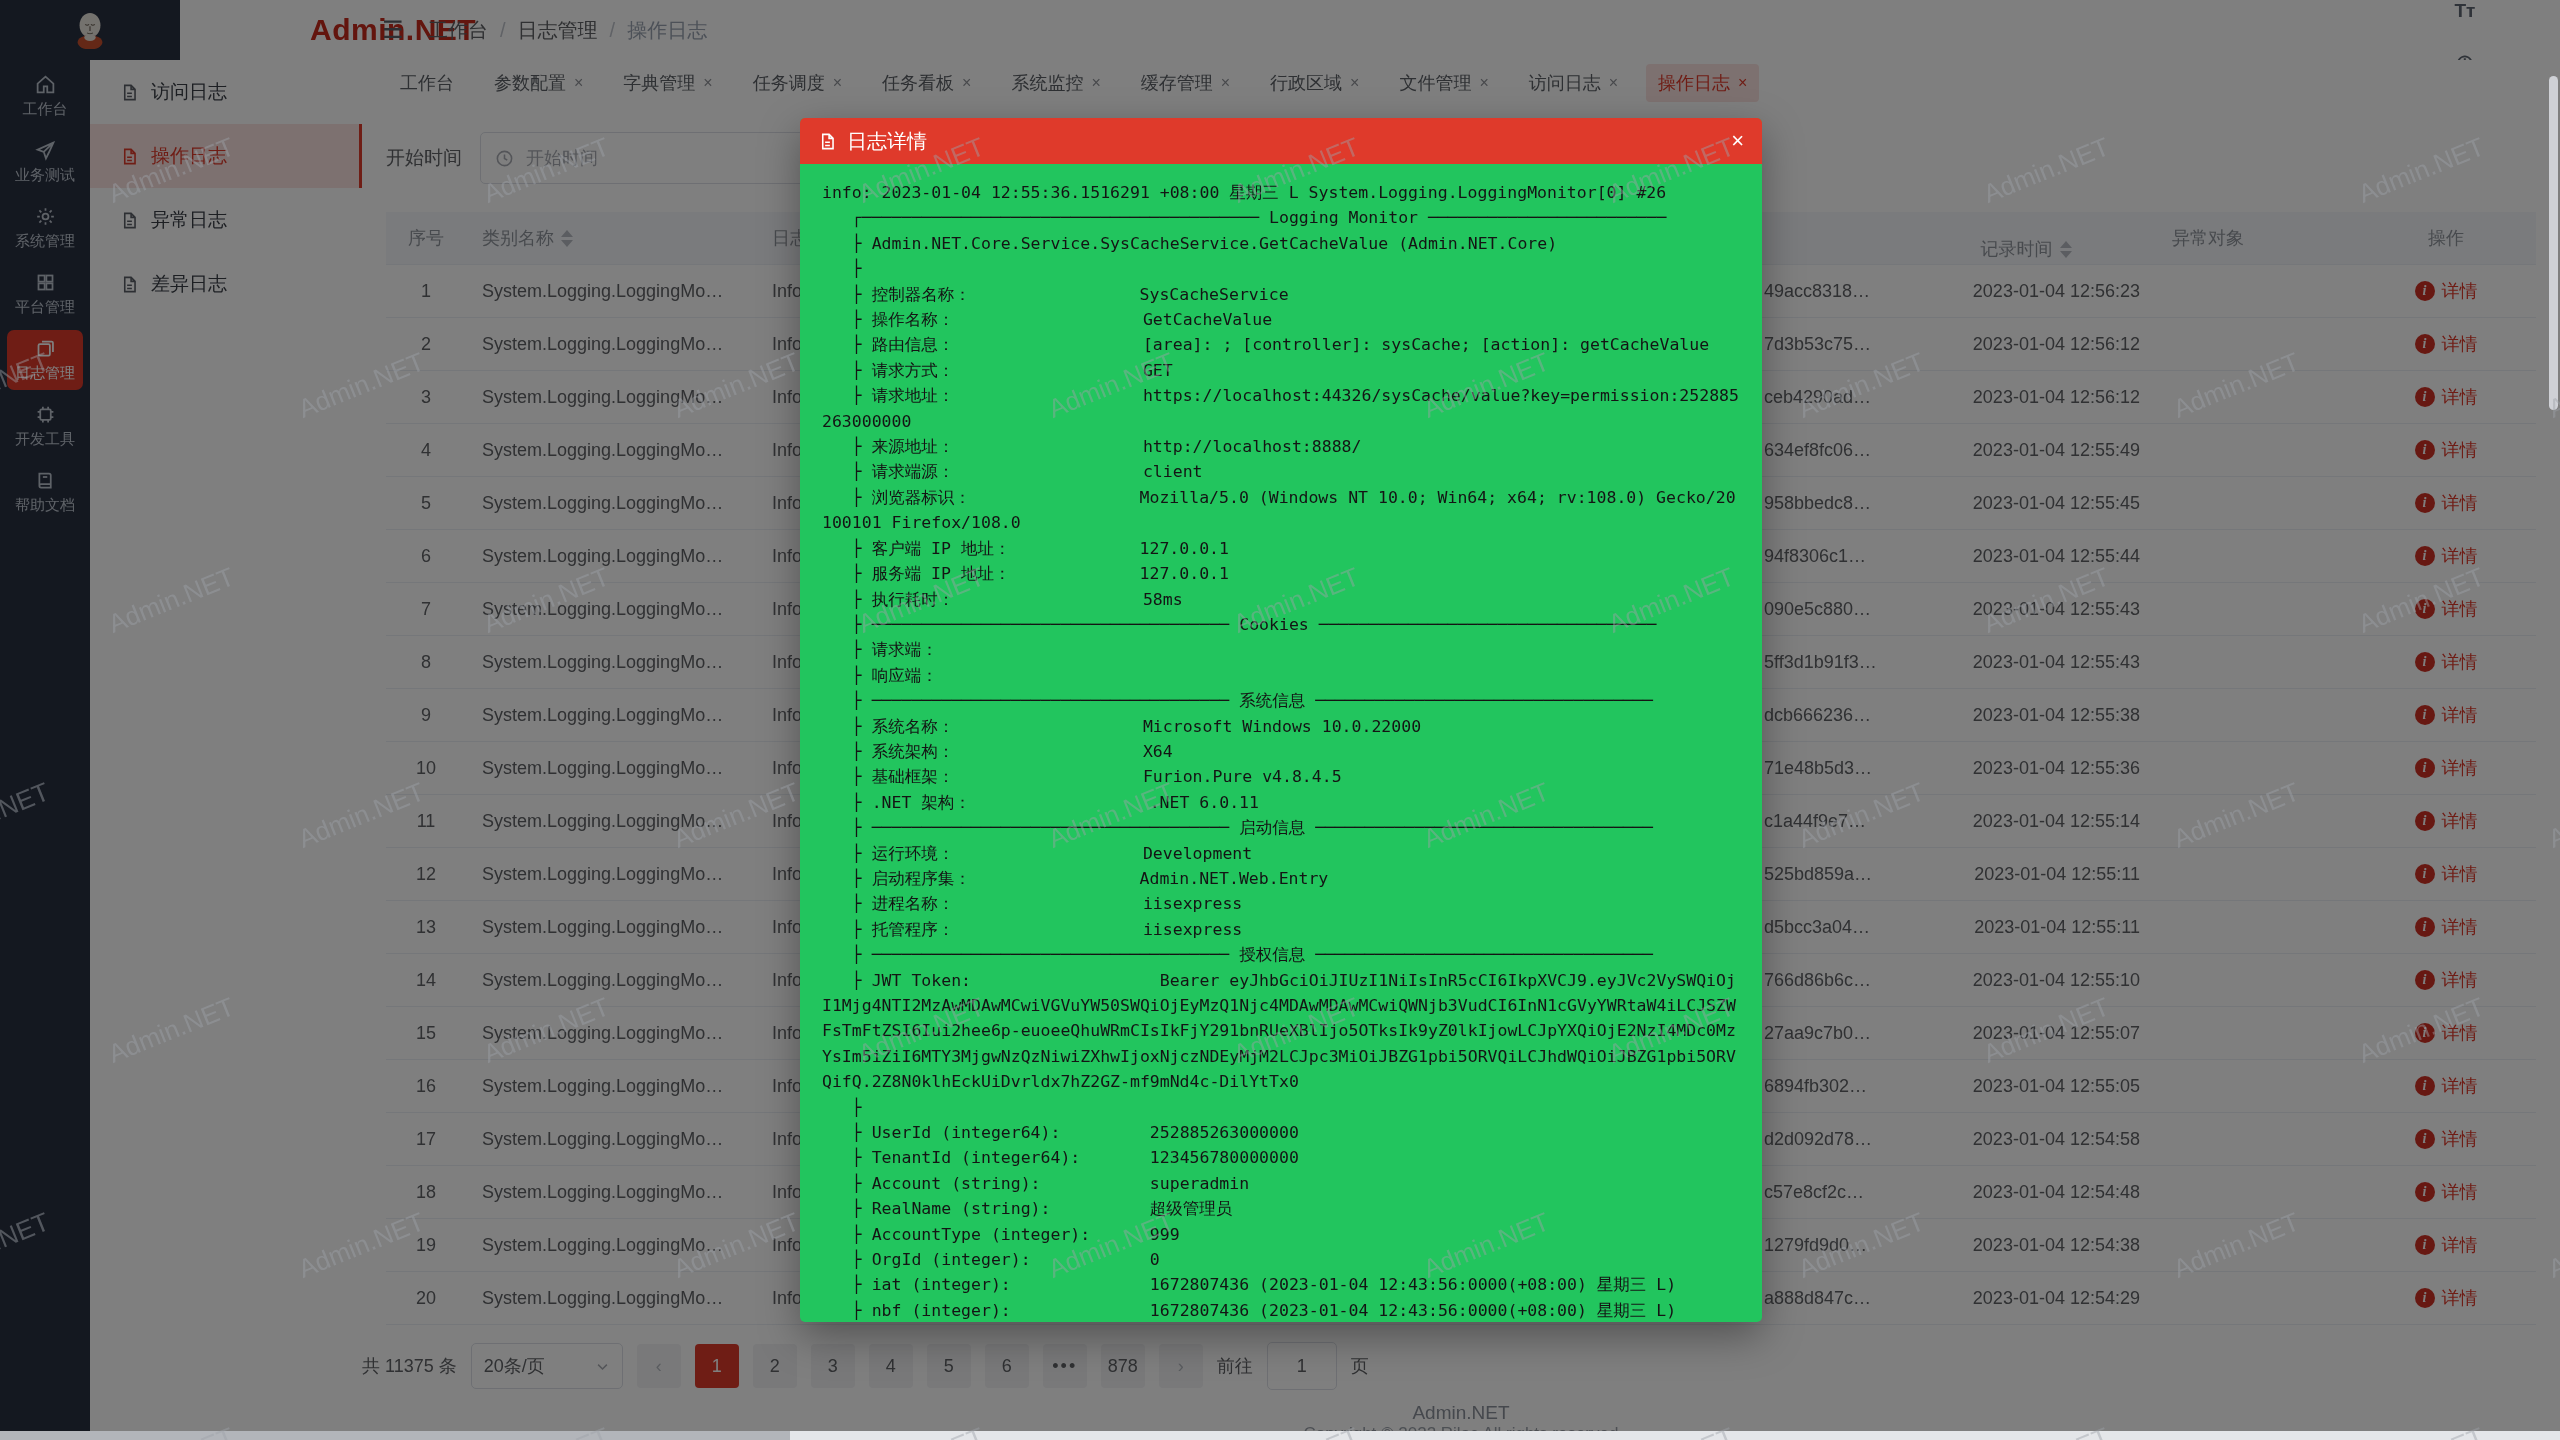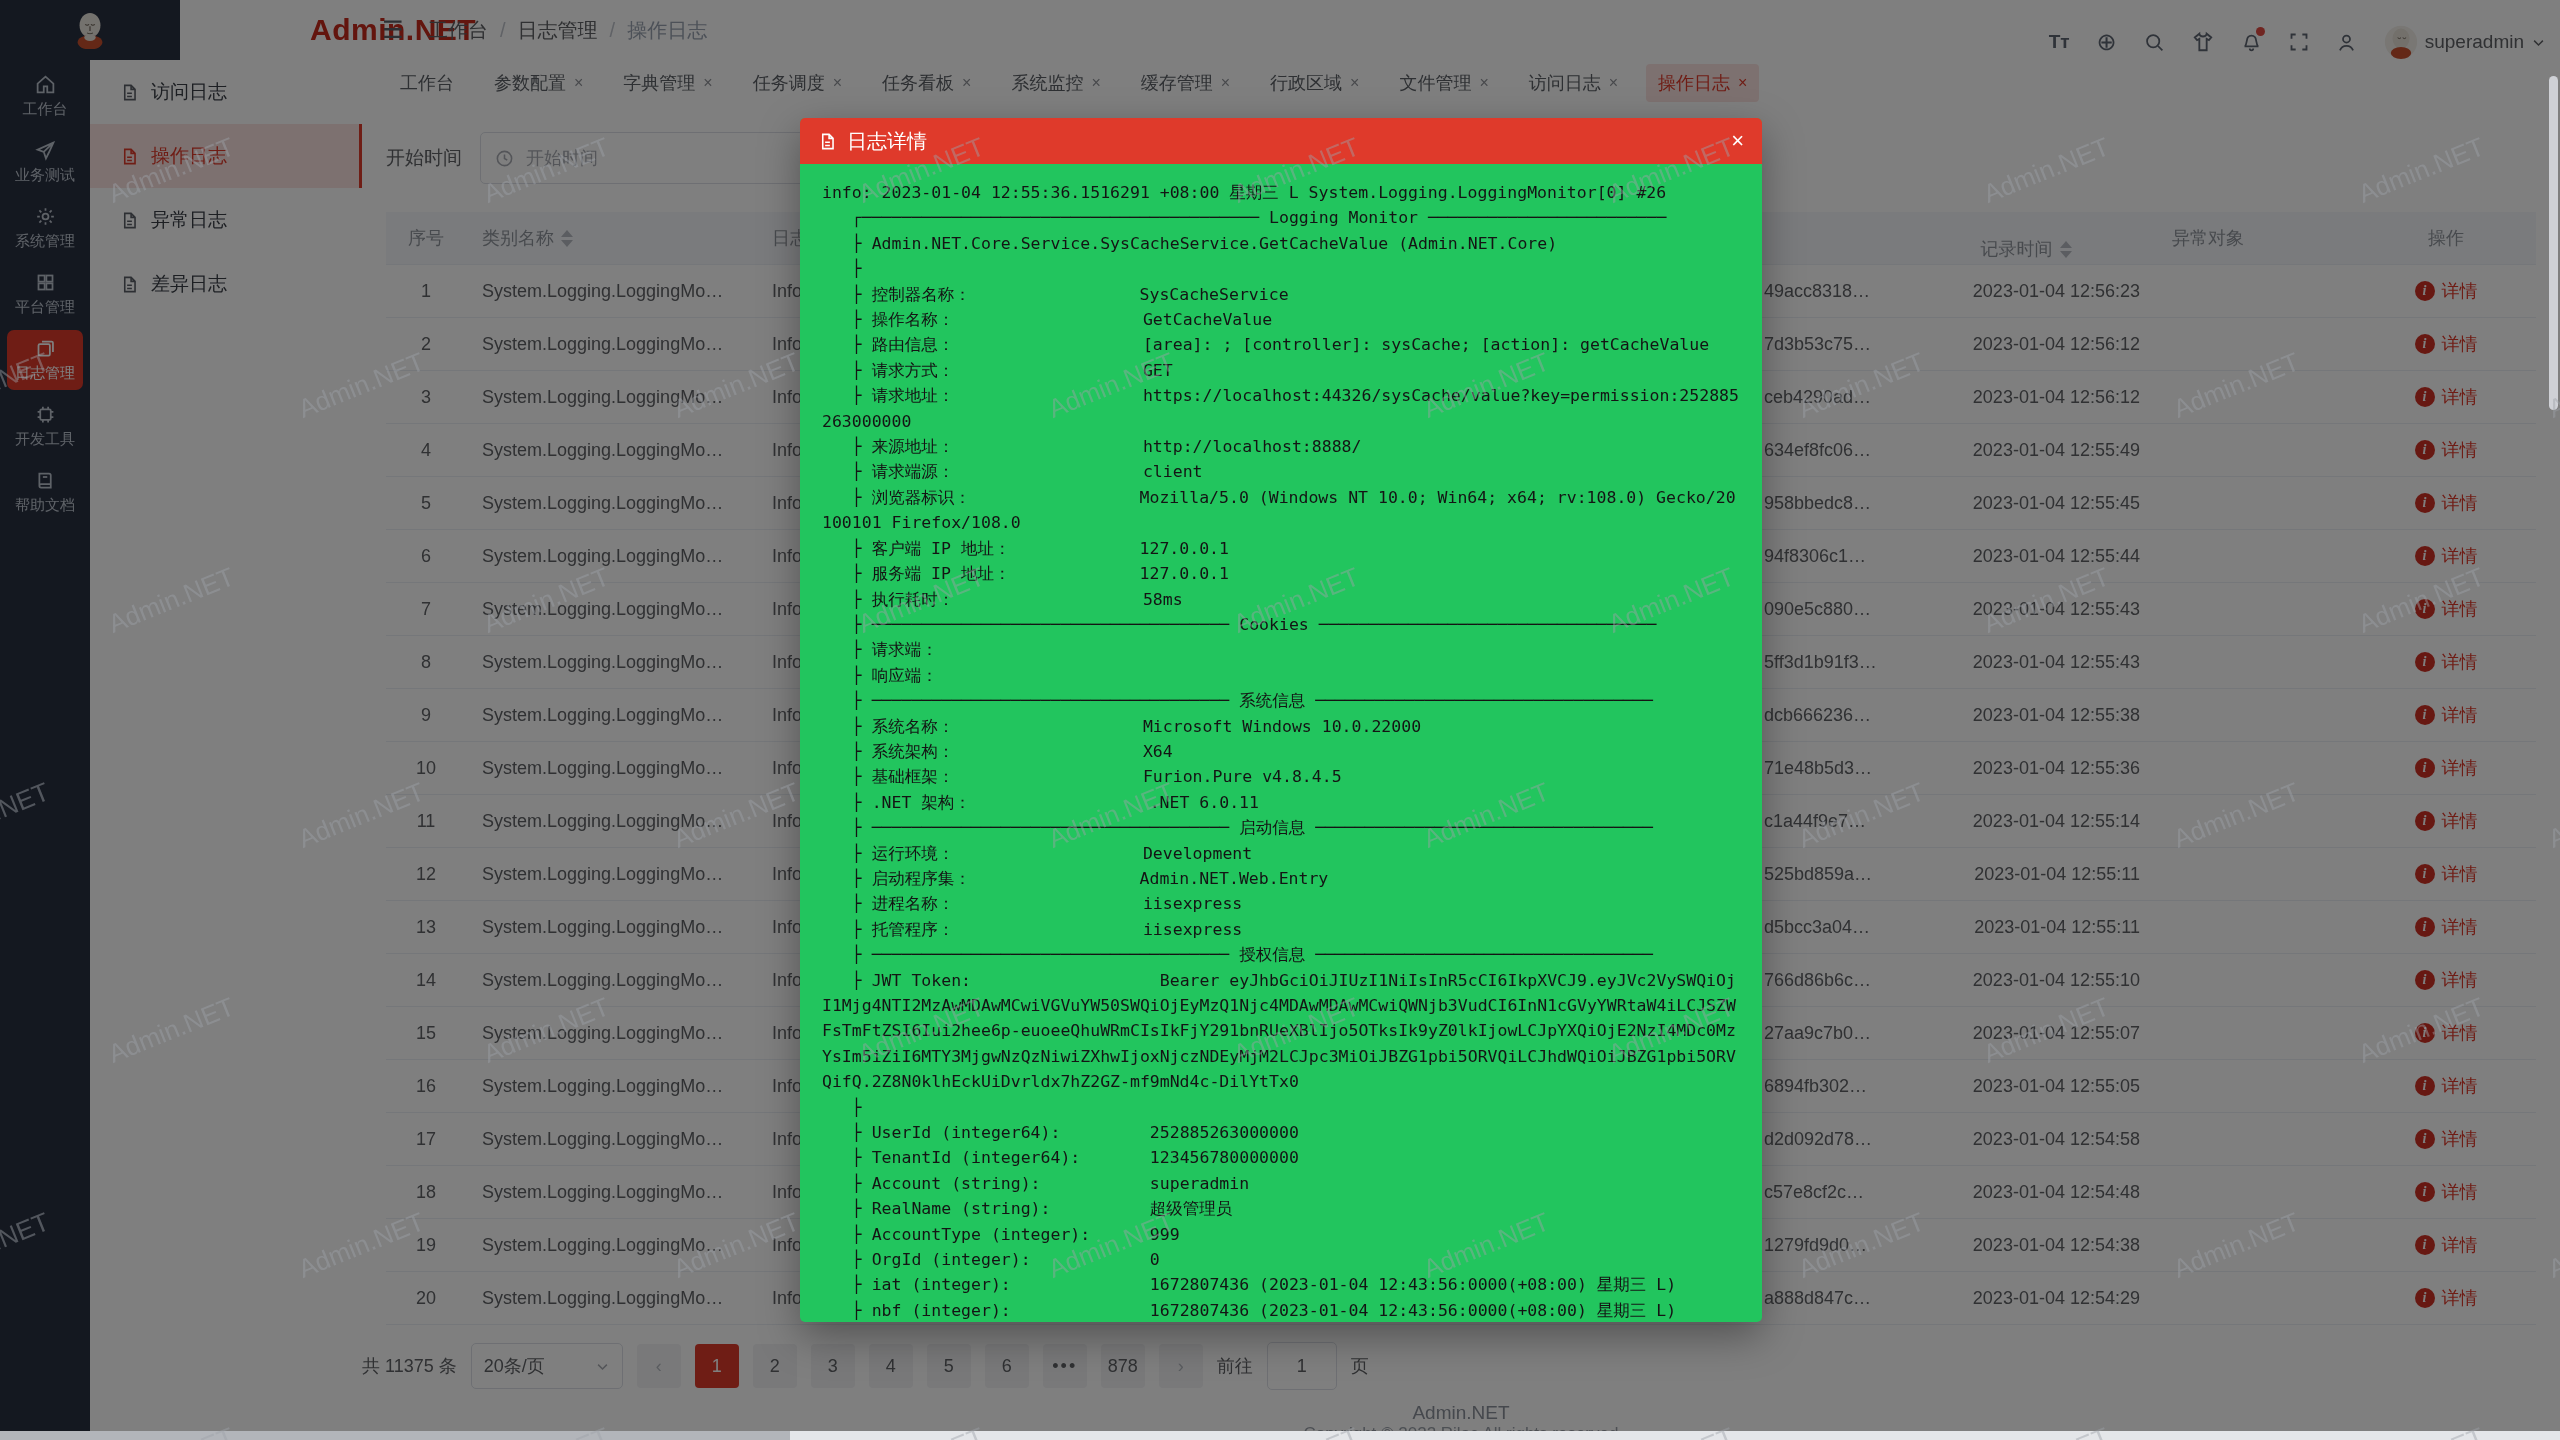--- a/index.html
+++ b/index.html
@@ -11,21 +11,21 @@
   .logo-block{position:absolute;left:0;top:0;width:180px;height:60px;background:#283041;
               display:flex;align-items:center;justify-content:center;}
   .brand-title{position:absolute;left:310px;top:0;height:60px;line-height:60px;
                font-size:30px;font-weight:bold;color:#c62a1d;letter-spacing:.5px;}
   .hamburger{position:absolute;left:382px;top:0;height:60px;display:flex;align-items:center;
              font-size:24px;color:#5a5e66;cursor:pointer;}
   .breadcrumb{position:absolute;left:428px;top:0;height:60px;display:flex;align-items:center;
               gap:12px;font-size:20px;color:#606266;}
   .breadcrumb .sep{color:#c0c4cc;}
   .breadcrumb .last{color:#9aa3b1;}
-  .header-right{position:absolute;right:14px;top:12px;height:60px;display:flex;align-items:center;gap:27px;}
+  .header-right{position:absolute;right:14px;top:0;height:60px;display:flex;align-items:center;gap:27px;flex-direction:column;}
   .hicon{color:#5f6672;font-size:21px;display:flex;align-items:center;cursor:pointer;position:relative;}
   .hicon svg{stroke:#5f6672;}
   .badge-dot{position:absolute;right:-3px;top:-4px;width:9px;height:9px;border-radius:50%;background:#e04a42;}
   .user-wrap{display:flex;align-items:center;gap:7px;cursor:pointer;}
   .avatar-sm{width:34px;height:34px;}
   .user-name{font-size:19px;color:#606266;}
   
   .sidebar{position:absolute;left:0;top:60px;width:90px;height:1380px;background:#283041;z-index:10;}
   .sb-item{margin:6px 7px 0 7px;height:60px;border-radius:7px;display:flex;flex-direction:column;
            align-items:center;justify-content:center;gap:5px;color:#bdc4cf;cursor:pointer;}

